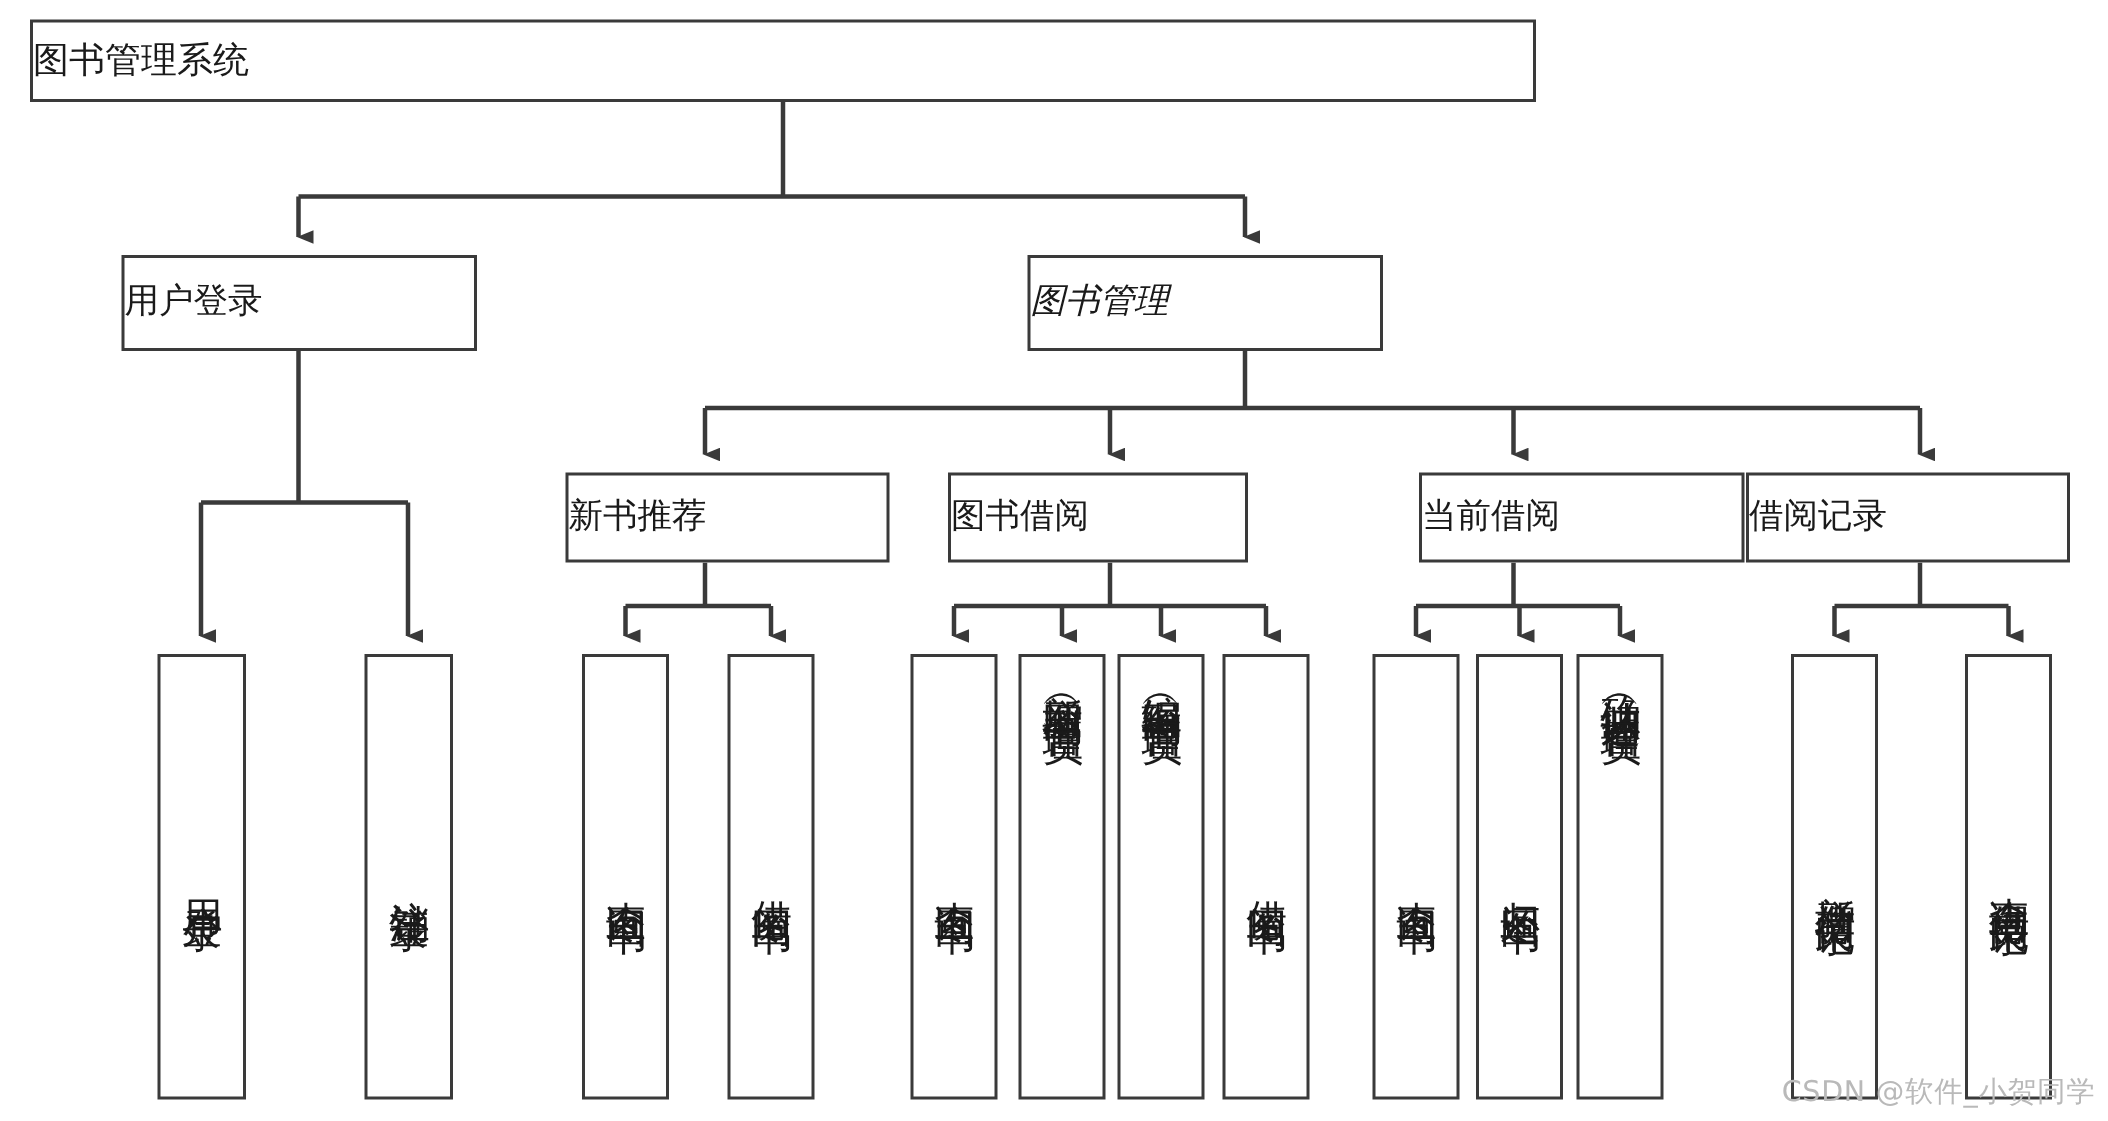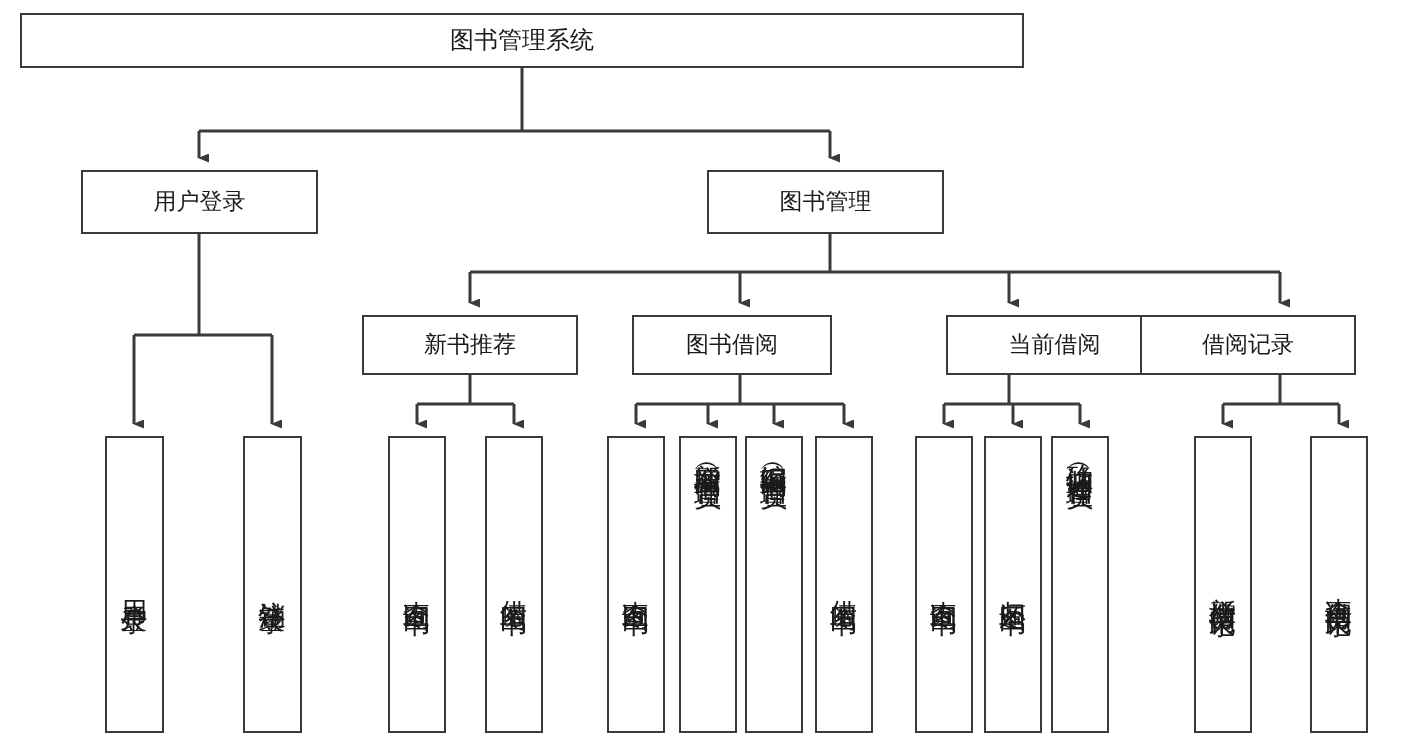--- a/index.html
+++ b/index.html
@@ -25,21 +25,21 @@
     width: 1405px;
     height: 747px;
   }
   .node {
     position: absolute;
     box-sizing: border-box;
     background: #ffffff;
     border: 2px solid #3a3a3a;
     display: flex;
     align-items: center;
-    justify-content: center;
+    justify-content: flex-start;
     color: #1a1a1a;
     z-index: 2;
   }
   .node-label {
     display: block;
     text-align: center;
     line-height: 1.18;
     white-space: nowrap;
   }
   .node.root {
@@ -149,33 +149,33 @@
     </g>
   </svg>
 
   <div id="nodes-layer">
       <div class="node root" style="left: 20px; top: 13px; width: 1004px; height: 55px;">
         <span class="node-label">图书管理系统</span>
       </div>
       <div class="node level2" style="left: 81px; top: 170px; width: 237px; height: 64px;">
         <span class="node-label">用户登录</span>
       </div>
-      <div class="node level2" style="left: 707px; top: 170px; width: 237px; height: 64px;">
+      <div class="node level2" style="left: 685px; top: 170px; width: 237px; height: 64px; font-style: italic;">
         <span class="node-label">图书管理</span>
       </div>
-      <div class="node level3" style="left: 362px; top: 315px; width: 216px; height: 60px;">
+      <div class="node level3" style="left: 377px; top: 315px; width: 216px; height: 60px;">
         <span class="node-label">新书推荐</span>
       </div>
       <div class="node level3" style="left: 632px; top: 315px; width: 200px; height: 60px;">
         <span class="node-label">图书借阅</span>
       </div>
       <div class="node level3" style="left: 946px; top: 315px; width: 217px; height: 60px;">
         <span class="node-label">当前借阅</span>
       </div>
-      <div class="node level3" style="left: 1140px; top: 315px; width: 216px; height: 60px;">
+      <div class="node level3" style="left: 1164px; top: 315px; width: 216px; height: 60px;">
         <span class="node-label">借阅记录</span>
       </div>
       <div class="node leaf centered" style="left: 105px; top: 436px; width: 59px; height: 297px;">
         <span class="node-label">用户登录</span>
       </div>
       <div class="node leaf centered" style="left: 243px; top: 436px; width: 59px; height: 297px;">
         <span class="node-label">注销登录</span>
       </div>
       <div class="node leaf centered" style="left: 388px; top: 436px; width: 58px; height: 297px;">
         <span class="node-label">查询图书</span>
@@ -205,13 +205,14 @@
         <span class="node-label">确认归还（管理员）</span>
       </div>
       <div class="node leaf centered" style="left: 1194px; top: 436px; width: 58px; height: 297px;">
         <span class="node-label">新增借阅记录</span>
       </div>
       <div class="node leaf centered" style="left: 1310px; top: 436px; width: 58px; height: 297px;">
         <span class="node-label">查询借阅记录</span>
       </div>
     </div>
 
+  <div id="watermark">CSDN @软件_小贺同学</div>
 </div>
 
 </body></html>

